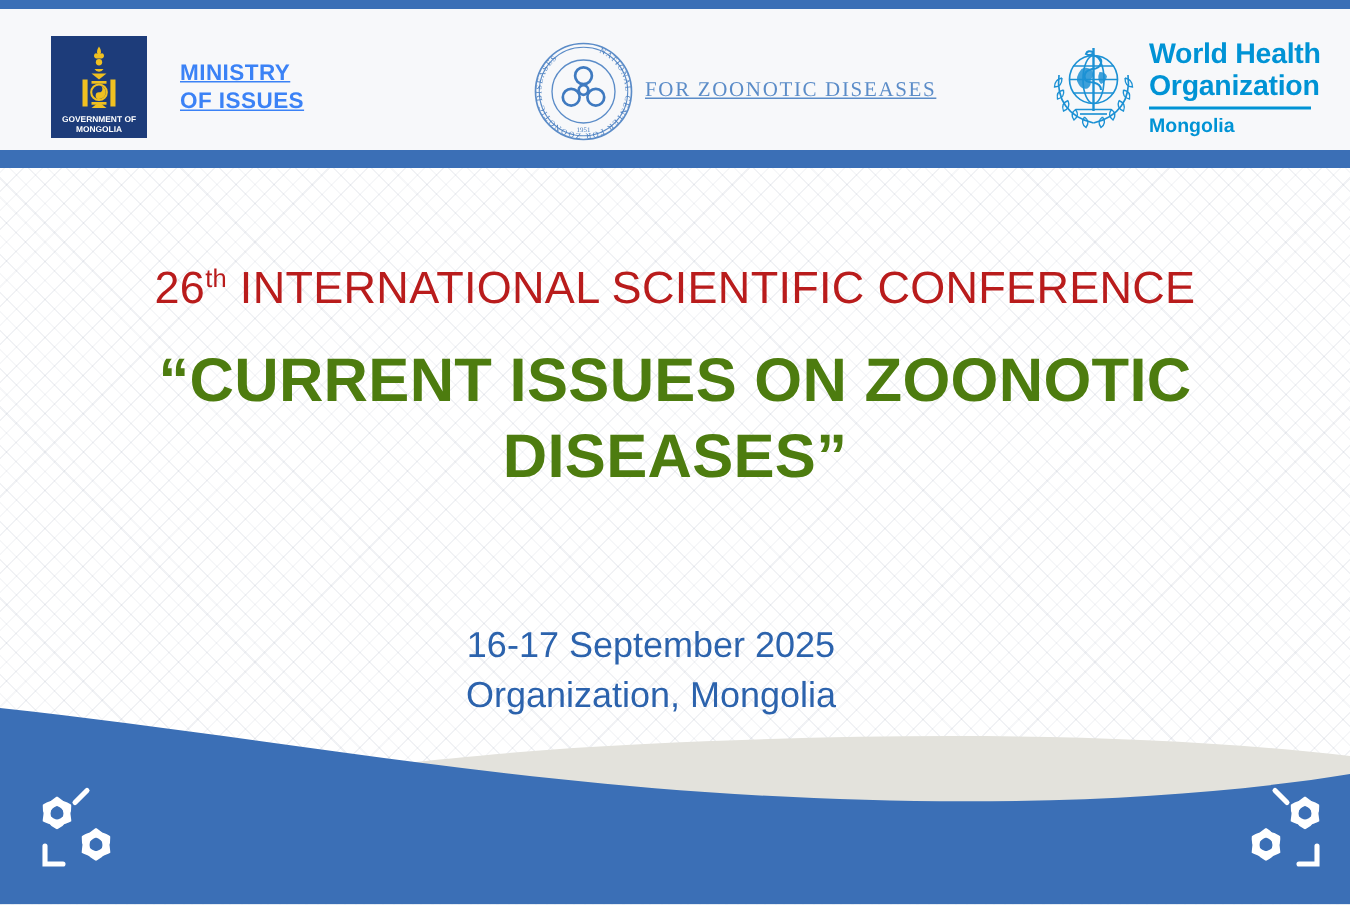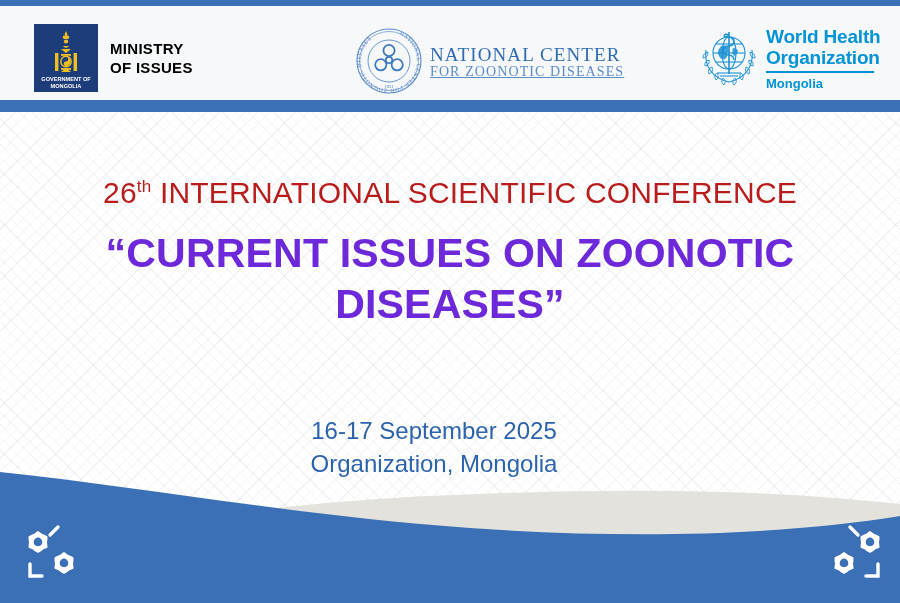--- a/index.html
+++ b/index.html
@@ -48,22 +48,22 @@
     position:absolute;left:0;top:6px;width:900px;height:94px;
   }
   
   .moh{position:absolute;left:34px;top:18px;display:flex;align-items:center;}
   .moh-emblem{
     position:relative;width:64px;height:68px;background:#1d3c7a;
     display:block;
   }
   .moh-emblem svg{display:block;}
   .moh-text{
-    margin-left:12px;color:#000000;font-weight:bold;font-size:15px;
-    line-height:19px;letter-spacing:.3px;
+    margin-left:22px;color:#3b82f6;font-weight:bold;font-size:15px;
+    line-height:19px;letter-spacing:.3px;text-decoration:underline;
   }
   
   .nczd{position:absolute;left:352px;top:18px;display:flex;align-items:center;}
   .nczd-seal{width:74px;height:74px;display:block;}
   .nczd-text{margin-left:4px;}
   .nczd-t1{
     font-family:"Liberation Serif", serif;color:#2f6cb4;
     font-size:19px;letter-spacing:1.1px;line-height:21px;
   }
   .nczd-t2{
@@ -82,21 +82,21 @@
   .who-t2{color:#0093d5;font-weight:bold;font-size:13px;line-height:15px;}
 
   
   .title-line1{
     position:absolute;left:0;top:176px;width:900px;text-align:center;
     color:#b91c1c;font-size:30px;font-weight:normal;letter-spacing:.2px;
   }
   .title-line1 sup{font-size:17px;vertical-align:super;}
   .title-main{
     position:absolute;left:60px;top:228px;width:780px;text-align:center;
-    color:#6d28d9;font-size:41px;font-weight:bold;line-height:51px;
+    color:#4d7c0f;font-size:41px;font-weight:bold;line-height:51px;
     letter-spacing:.2px;
   }
   .meta{
     position:absolute;left:0;top:414px;width:868px;text-align:center;
     color:#2c63ad;font-size:24px;line-height:33px;
   }
 
   
   .waves{position:absolute;left:0;top:430px;width:900px;height:173px;}
   .waves svg{display:block;}
@@ -171,21 +171,20 @@
             <g>
               <circle cx="0" cy="-9.5" r="5.6"></circle>
               <circle cx="8.2" cy="4.8" r="5.6"></circle>
               <circle cx="-8.2" cy="4.8" r="5.6"></circle>
               <circle cx="0" cy="0" r="3.2"></circle>
             </g>
           </g>
         </svg>
       </span>
       <span class="nczd-text">
-        <div class="nczd-t1">NATIONAL CENTER</div>
         <div class="nczd-t2">FOR ZOONOTIC DISEASES</div>
       </span>
     </div>
 
     <div class="who">
       <span>
         <svg class="who-emblem" viewBox="0 0 58 58">
           <g stroke="#1c91d4" fill="none" stroke-width="1.1">
 
             <path d="M29 54 C12 50 4 38 6 22"></path>

